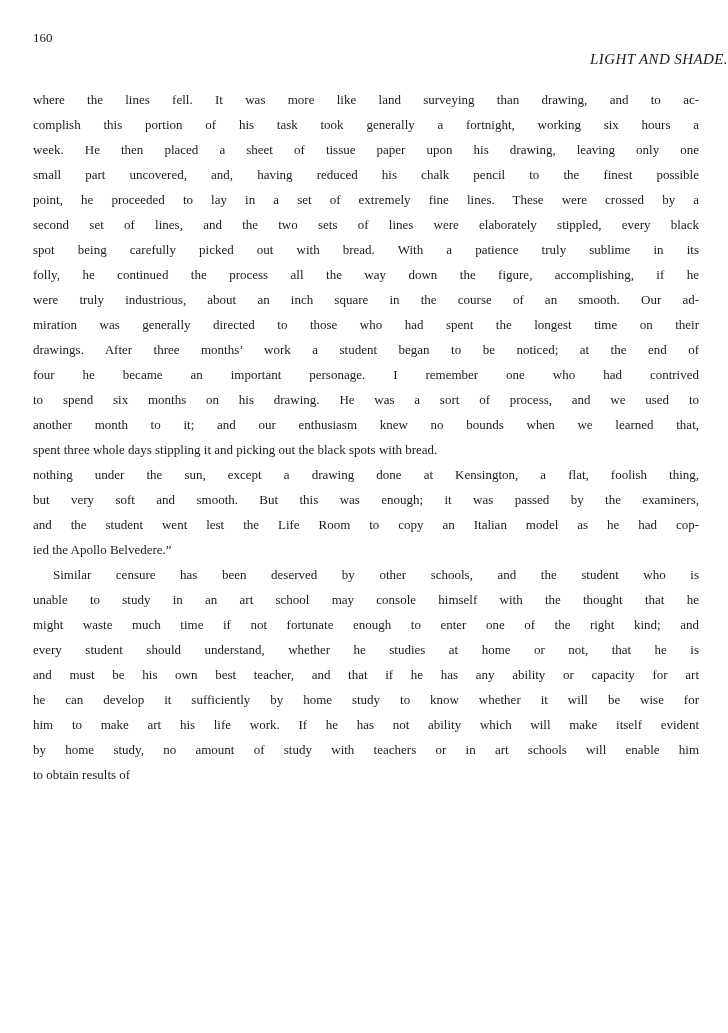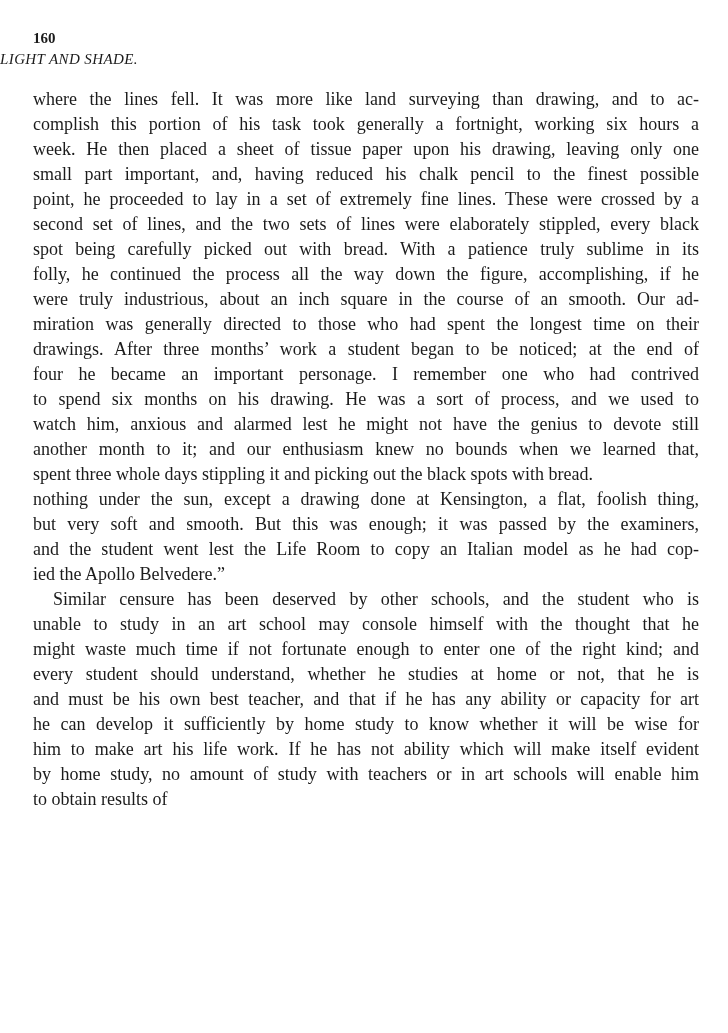--- a/index.html
+++ b/index.html
@@ -13,41 +13,40 @@
     height: 1033px;
     background: #ffffff;
     font-family: "Liberation Serif", serif;
     color: #1b1b1b;
     overflow: hidden;
   }
   .page-number {
     position: absolute;
     left: 33px;
     top: 28px;
-    font-size: 15px;
+    font-size: 13px;
     line-height: 20px;
-    font-weight: bold;
   }
   .running-header {
     position: absolute;
     left: 0;
     top: 50px;
     width: 100%;
-    text-align: left;
+    text-align: right;
     font-style: italic;
     font-size: 15px;
     letter-spacing: 0.4px;
     line-height: 18px;
   }
   .text-block {
     position: absolute;
     left: 33px;
     top: 87px;
     width: 666px;
-    font-size: 18px;
+    font-size: 13px;
   }
   .paragraph {
     margin: 0;
     padding: 0;
   }
   .line {
     height: 25px;
     line-height: 25px;
     text-align: justify;
     text-align-last: justify;
@@ -65,31 +64,30 @@
 <body>
 
 <div class="page">
   <div class="page-number">160</div>
   <div class="running-header">LIGHT AND SHADE.</div>
   <div class="text-block">
       <div class="paragraph">
         <div class="line">where the lines fell. It was more like land surveying than drawing, and to ac-</div>
         <div class="line">complish this portion of his task took generally a fortnight, working six hours a</div>
         <div class="line">week. He then placed a sheet of tissue paper upon his drawing, leaving only one</div>
-        <div class="line">small part important, and, having reduced his chalk pencil to the finest possible</div>
+        <div class="line">small part uncovered, and, having reduced his chalk pencil to the finest possible</div>
         <div class="line">point, he proceeded to lay in a set of extremely fine lines. These were crossed by a</div>
         <div class="line">second set of lines, and the two sets of lines were elaborately stippled, every black</div>
         <div class="line">spot being carefully picked out with bread. With a patience truly sublime in its</div>
         <div class="line">folly, he continued the process all the way down the figure, accomplishing, if he</div>
         <div class="line">were truly industrious, about an inch square in the course of an smooth. Our ad-</div>
         <div class="line">miration was generally directed to those who had spent the longest time on their</div>
         <div class="line">drawings. After three months’ work a student began to be noticed; at the end of</div>
         <div class="line">four he became an important personage. I remember one who had contrived</div>
         <div class="line">to spend six months on his drawing. He was a sort of process, and we used to</div>
-        <div class="line">watch him, anxious and alarmed lest he might not have the genius to devote still</div>
         <div class="line">another month to it; and our enthusiasm knew no bounds when we learned that,</div>
         <div class="line last">spent three whole days stippling it and picking out the black spots with bread.</div>
       </div>
       <div class="paragraph">
         <div class="line">nothing under the sun, except a drawing done at Kensington, a flat, foolish thing,</div>
         <div class="line">but very soft and smooth. But this was enough; it was passed by the examiners,</div>
         <div class="line">and the student went lest the Life Room to copy an Italian model as he had cop-</div>
         <div class="line last">ied the Apollo Belvedere.”</div>
       </div>
       <div class="paragraph">

